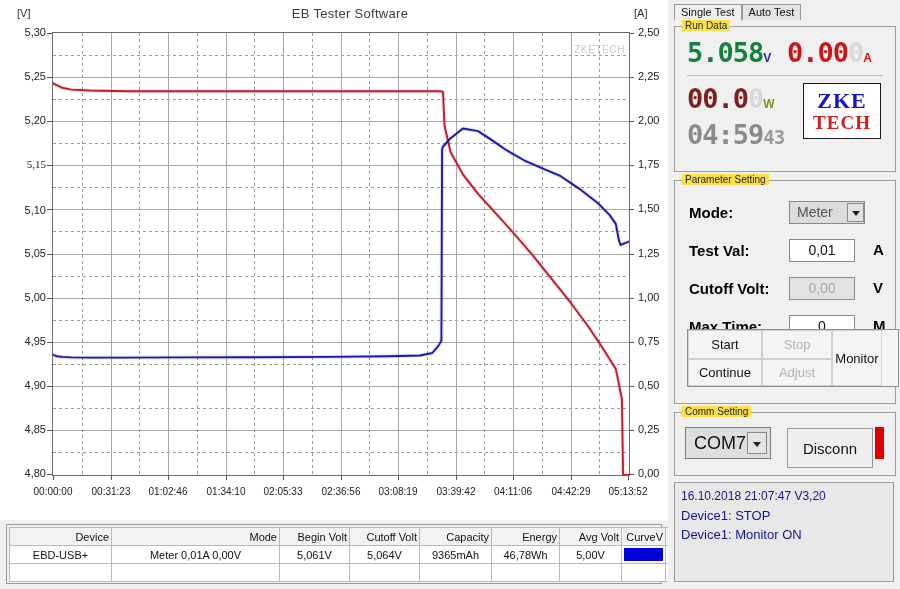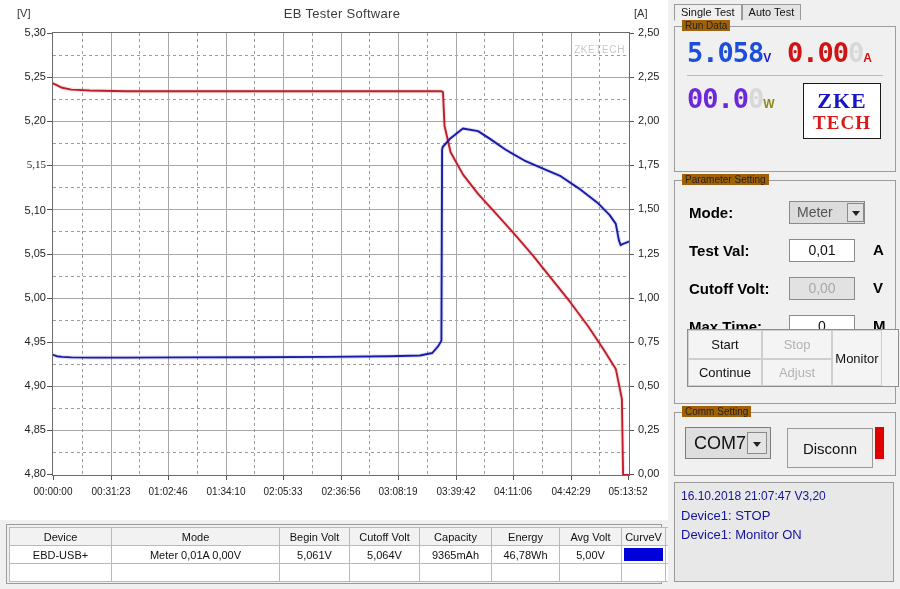--- a/index.html
+++ b/index.html
@@ -8,21 +8,21 @@
     background:#ffffff;
     font-family:"Liberation Sans",sans-serif;
     overflow:hidden;
     position:relative;
   }
   .app{position:absolute;inset:0;background:#f0f0f0;}
 
   
   .chart-pane{position:absolute;left:0;top:0;width:668px;height:520px;background:#ffffff;}
   .chart-title{
-    position:absolute;left:8px;top:6px;width:668px;text-align:center;
+    position:absolute;left:16px;top:6px;width:668px;text-align:center;
     font-size:13px;color:#3b3b3b;letter-spacing:.3px;
   }
   .axis-unit-left{position:absolute;left:17px;top:7px;font-size:11px;color:#333;}
   .axis-unit-right{position:absolute;left:634px;top:7px;font-size:11px;color:#333;}
 
   .plot{
     position:absolute;left:52px;top:32px;width:578px;height:444px;
     background:#fff;border:1px solid #6b6b6b;box-sizing:border-box;
   }
   .plot svg{position:absolute;left:0;top:0;}
@@ -38,39 +38,39 @@
   
   .table-wrap{
     position:absolute;left:6px;top:524px;width:656px;height:60px;
     background:#f0f0f0;border:1px solid #9a9a9a;box-sizing:border-box;padding:2px;
   }
   table.grid{border-collapse:collapse;width:100%;table-layout:fixed;background:#fff;}
   table.grid th,table.grid td{
     border:1px solid #b9b9b9;font-size:11px;font-weight:normal;color:#111;
     height:17px;text-align:center;padding:0 2px;overflow:hidden;white-space:nowrap;
   }
-  table.grid th{background:#f2f2f2;}
+  table.grid th{background:#f2f2f2;text-align:right;}
   .sw{display:block;width:100%;height:13px;}
 
   
   .right{position:absolute;left:668px;top:0;width:232px;height:589px;background:#f0f0f0;}
 
   .tabs{position:absolute;left:6px;top:2px;height:17px;}
   .tab{
     display:inline-block;font-size:11px;color:#111;padding:1px 6px 2px 6px;
     border:1px solid #9a9a9a;border-bottom:none;background:#e4e4e4;
     position:relative;top:0;
   }
   .tab.active{background:#f0f0f0;border-bottom:1px solid #f0f0f0;}
 
   .group{
     position:absolute;border:1px solid #9d9d9d;background:#f0f0f0;
   }
   .group > .legend{
-    position:absolute;left:7px;top:-7px;background:#a16207;padding:0 3px;
+    position:absolute;left:7px;top:-7px;background:#fde047;padding:0 3px;
     font-size:10px;color:#222;
   }
 
   
   #g-run{left:6px;top:26px;width:220px;height:144px;}
   #g-param{left:6px;top:180px;width:220px;height:222px;}
   #g-comm{left:6px;top:412px;width:220px;height:62px;}
 
   
   .dig{
@@ -357,33 +357,36 @@
   <div class="right">
 
     <div class="tabs">
       <span class="tab active">Single Test</span><span class="tab">Auto Test</span>
     </div>
 
     <div class="group" id="g-run">
       <span class="legend">Run Data</span>
 
       <div class="rd-row rd-v">
-        <span class="dig big" style="color:#1d4ed8">5.058</span><span class="unit" style="color:#1a1ac8">V</span>
+        <span class="dig big" style="color:#15803d">5.058</span><span class="unit" style="color:#1a1ac8">V</span>
       </div>
 
       <div class="rd-row rd-a">
         <span class="dig big" style="color:#d01414">0.00</span><span class="dig big ghost">0</span><span class="unit" style="color:#d01414">A</span>
       </div>
 
       <div class="sep"></div>
 
       <div class="rd-row rd-w">
-        <span class="dig big" style="color:#6d28d9">00.0</span><span class="dig big ghost">0</span><span class="unit" style="color:#8a8a1e">W</span>
-      </div>
-
+        <span class="dig big" style="color:#7f1d1d">00.0</span><span class="dig big ghost">0</span><span class="unit" style="color:#8a8a1e">W</span>
+      </div>
+
+      <div class="rd-row rd-t">
+        <span class="dig big" style="color:#8a8a8a">04:59</span><span class="dig" style="color:#9a9a9a;font-size:19px">43</span>
+      </div>
 
       <div class="logo">
         <span class="zke">ZKE</span>
         <span class="tech">TECH</span>
       </div>
     </div>
 
     <div class="group" id="g-param">
       <span class="legend">Parameter Setting</span>
       <div id="param-rows">

